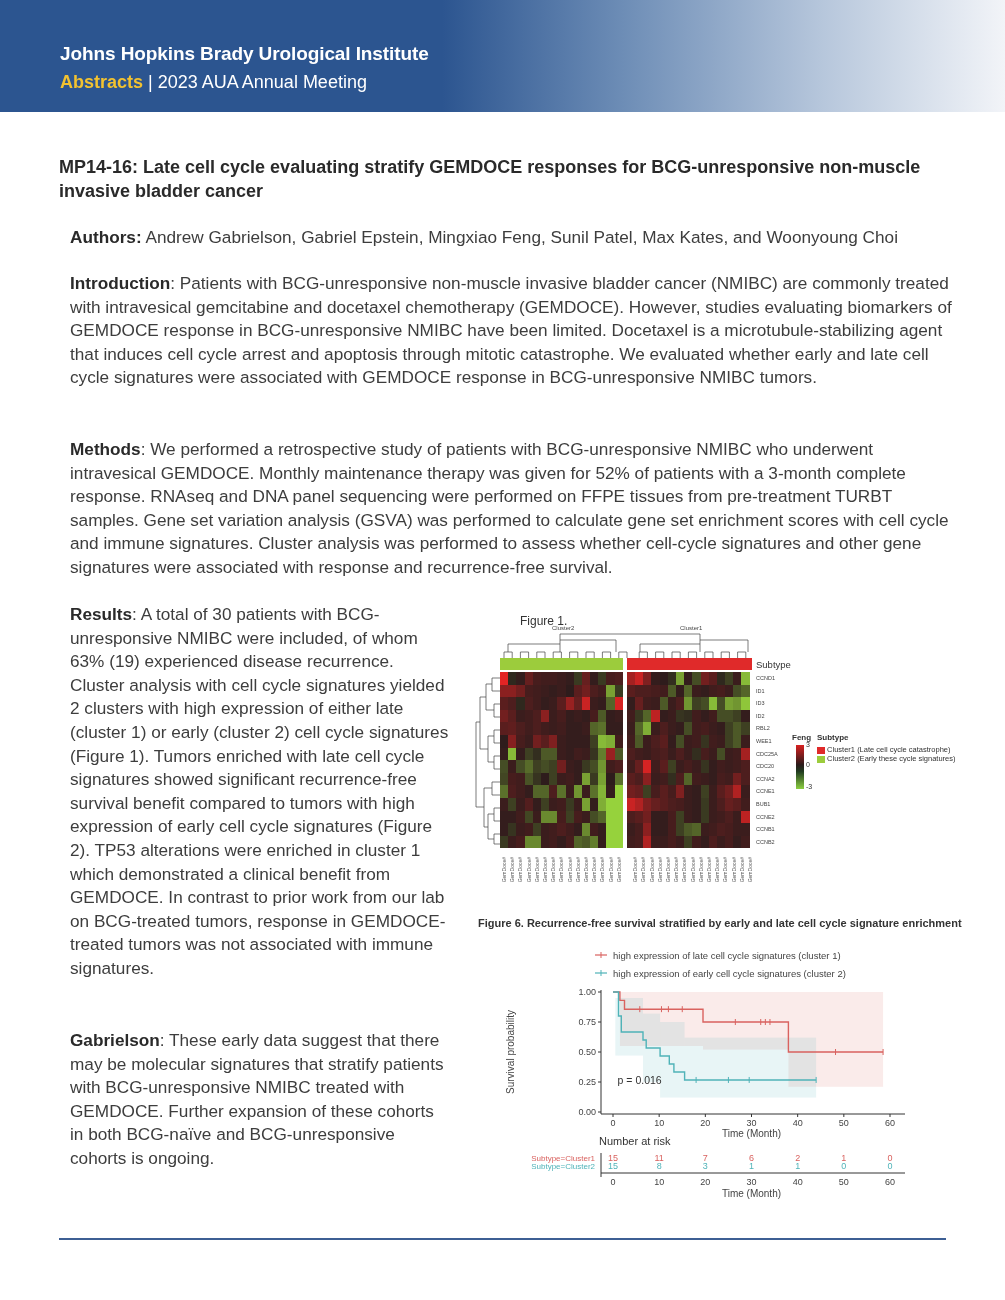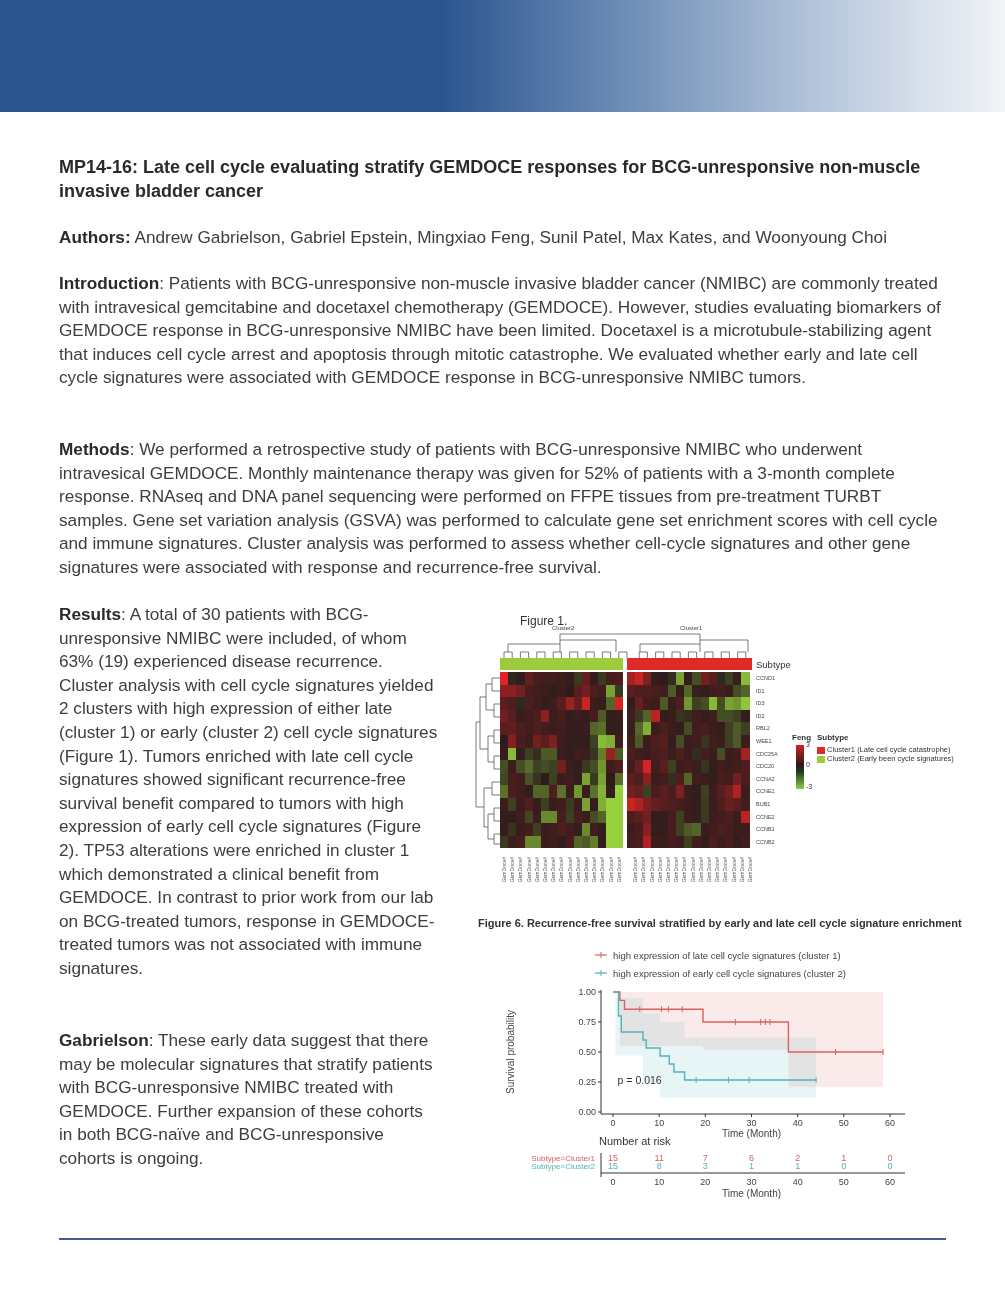--- a/index.html
+++ b/index.html
@@ -11,21 +11,21 @@
                   font-weight: bold; font-size: 19px; font-family: "Liberation Sans", sans-serif; letter-spacing: -0.1px; }
   .header-sub { position: absolute; left: 60px; top: 72px; color: #ffffff; font-size: 18px; }
   .header-sub .abs { color: #f2c230; font-weight: bold; }
   .logo { position: absolute; left: 758px; top: 46px; width: 195px; height: 48px; }
   .logo-text { position: absolute; left: 42px; top: 2px; color: #2b4a86;
                font-family: "Liberation Serif", serif; font-size: 25px; letter-spacing: -1.5px; transform: scaleX(0.92); transform-origin: left; }
   .logo-med { position: absolute; left: 72px; top: 31px; color: #2b4a86; font-size: 7px; font-weight: bold; letter-spacing: 8px; }
 
   .title { position: absolute; left: 59px; top: 155px; width: 880px; font-size: 18px;
            font-weight: bold; color: #2a2a2a; line-height: 24px; }
-  .para { position: absolute; left: 59px; color: #3d3d3d; font-size: 17.2px; line-height: 23.6px; }
+  .para { position: absolute; left: 70px; color: #3d3d3d; font-size: 17.2px; line-height: 23.6px; }
   .para b { color: #2a2a2a; }
   .authors { top: 226px; width: 900px; }
   .intro { top: 272px; width: 885px; }
   .methods { top: 438px; width: 885px; }
   .results { top: 603px; width: 382px; }
   .conclusions { top: 1029px; width: 382px; }
 
   .fig1-label { position: absolute; left: 478px; top: 614px; font-size: 12px; font-weight: normal; color: #333; margin-left: 42px; }
   .cluster-label { position: absolute; font-size: 6px; color: #444; }
   .heatmap { position: absolute; left: 500px; top: 672px; display: grid;
@@ -42,20 +42,26 @@
                background: linear-gradient(180deg, #d82020 0%, #2a1a1a 45%, #203a20 60%, #8cd040 100%); }
 
   .fig2-title { position: absolute; left: 478px; top: 917px; font-size: 11px; font-weight: bold; color: #333; }
   .km { position: absolute; left: 500px; top: 940px; }
   .rule { position: absolute; left: 59px; top: 1238px; width: 887px; height: 2px; background: #3d5f94; }
 </style>
 </head>
 <body>
 
 <div class="header">
+  <div class="header-title">Johns Hopkins Brady Urological Institute</div>
+  <div class="header-sub">
+    <span class="abs">Abstracts</span>
+    <span>|</span>
+    <span>2023 AUA Annual Meeting</span>
+  </div>
 </div>
 
 <div class="title">MP14-16: Late cell cycle evaluating stratify GEMDOCE responses for BCG-unresponsive non-muscle invasive bladder cancer</div>
 
 <div class="para authors">
   <b>Authors:</b>
   <span>Andrew Gabrielson, Gabriel Epstein, Mingxiao Feng, Sunil Patel, Max Kates, and Woonyoung Choi</span>
 </div>
 
 <div class="para intro"><b>Introduction</b><span>: Patients with BCG-unresponsive non-muscle invasive bladder cancer (NMIBC) are commonly treated with intravesical gemcitabine and docetaxel chemotherapy (GEMDOCE). However, studies evaluating biomarkers of GEMDOCE response in BCG-unresponsive NMIBC have been limited.  Docetaxel is a microtubule-stabilizing agent that induces cell cycle arrest and apoptosis through mitotic catastrophe. We evaluated whether early and late cell cycle signatures were associated with GEMDOCE response in BCG-unresponsive NMIBC tumors.</span></div>
@@ -570,21 +576,21 @@
   <div style="position:absolute;left:14px;top:28px;font-size:7px">0</div>
   <div style="position:absolute;left:14px;top:50px;font-size:7px">-3</div>
   <div style="position:absolute;left:25px;top:12px;white-space:nowrap;font-size:7.5px">
     <span style="display:inline-block;width:8px;height:7px;background:#e02a2a;vertical-align:middle"></span>
     <span>Cluster1</span>
     <span>(Late cell cycle catastrophe)</span>
   </div>
   <div style="position:absolute;left:25px;top:21px;white-space:nowrap;font-size:7.5px">
     <span style="display:inline-block;width:8px;height:7px;background:#9ccc3c;vertical-align:middle"></span>
     <span>Cluster2</span>
-    <span>(Early been cycle signatures)</span>
+    <span>(Early these cycle signatures)</span>
   </div>
 </div>
 <div class="scale-bar"></div>
 
 <div class="fig2-title">Figure 6. Recurrence-free survival stratified by early and late cell cycle signature enrichment</div>
 <svg class="km" id="km" width="420" height="285" viewBox="0 0 420 285">
     <line x1="95" x2="107" y1="15" y2="15" stroke="#d9625f" stroke-width="1.2"></line>
     <line x1="101" x2="101" y1="12" y2="18" stroke="#d9625f" stroke-width="1"></line>
     <text x="113" y="18.5" font-size="9.5" fill="#444" font-family="Liberation Sans, sans-serif">high expression of late cell cycle signatures (cluster 1)</text>
     <line x1="95" x2="107" y1="33" y2="33" stroke="#4fb3b8" stroke-width="1.2"></line>

